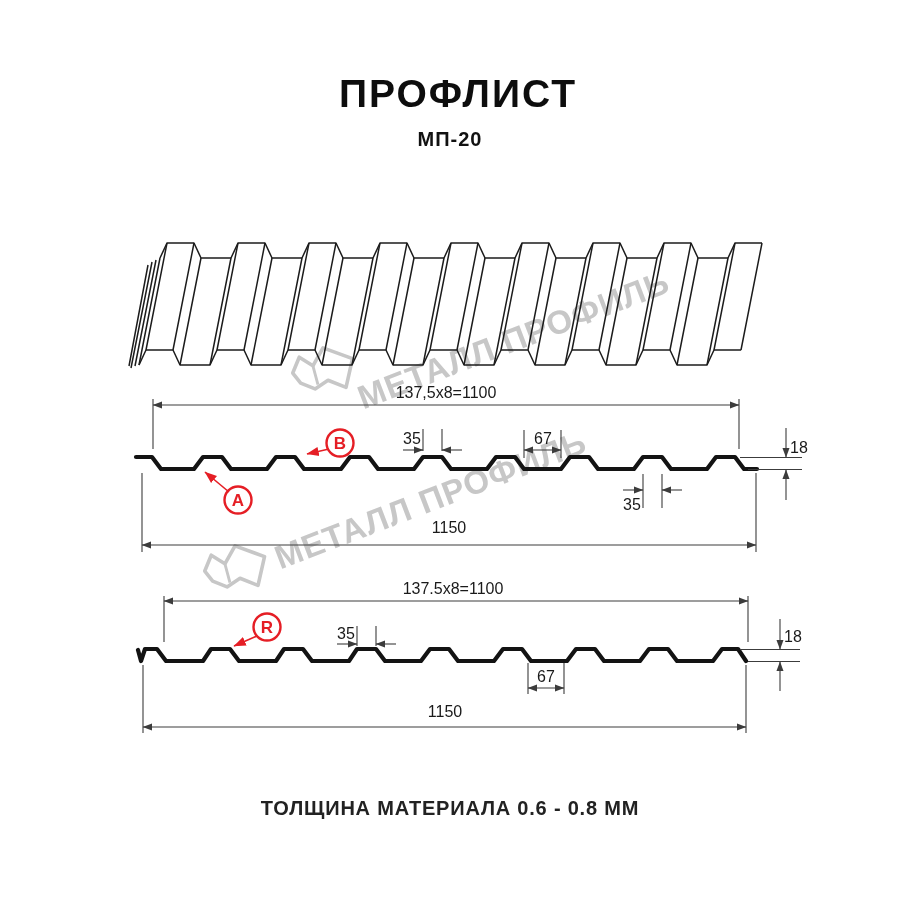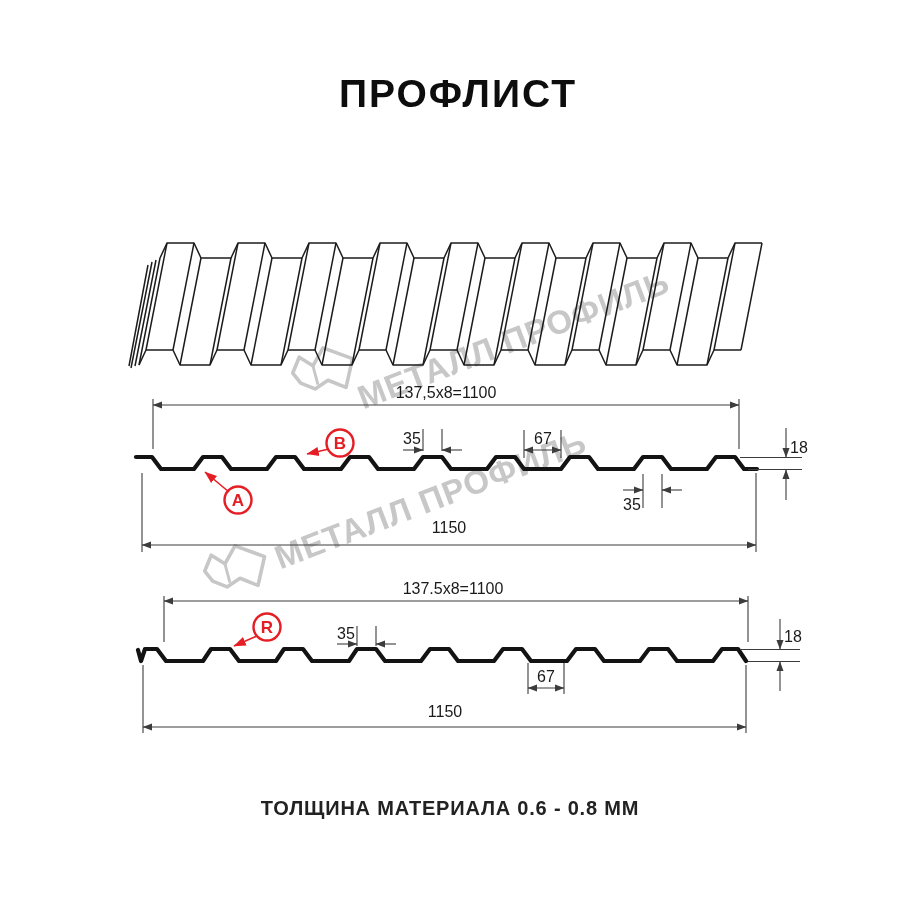--- a/index.html
+++ b/index.html
@@ -35,20 +35,21 @@
   </svg>
   <div class="wm-text" style="left:366px;top:379px;">МЕТАЛЛ ПРОФИЛЬ</div>
 
   <svg class="wm-logo" style="left:199px;top:539px;" width="72" height="54" viewBox="0 0 100 74">
     <path d="M8,44 L17,22 L36,34 L50,9 L91,24 L82,64 L57,54 L39,66 L19,58 Z" fill="none" stroke="#c7c7c7" stroke-width="5" stroke-linejoin="round"></path>
     <path d="M36,34 L43,60" fill="none" stroke="#c7c7c7" stroke-width="4"></path>
   </svg>
   <div class="wm-text" style="left:283px;top:539px;">МЕТАЛЛ ПРОФИЛЬ</div>
 
   <div class="ttl">ПРОФЛИСТ</div>
+  <div class="sub">МП-20</div>
 
   <svg class="layer" style="top:215px;" width="900" height="172" viewBox="0 0 900 172">
 
     <path class="wire" d="M160,43 L167,28 L194,28 L201,43 L231,43 L238,28 L265,28 L272,43 L302,43
       L309,28 L336,28 L343,43 L373,43 L380,28 L407,28 L414,43 L444,43 L451,28 L478,28 L485,43
       L515,43 L522,28 L549,28 L556,43 L586,43 L593,28 L620,28 L627,43 L657,43 L664,28 L691,28
       L698,43 L728,43 L735,28 L762,28"></path>
 
     <path class="wire" d="M139,150 L146,135 L173,135 L180,150 L210,150 L217,135 L244,135 L251,150
       L281,150 L288,135 L315,135 L322,150 L352,150 L359,135 L386,135 L393,150 L423,150 L430,135

